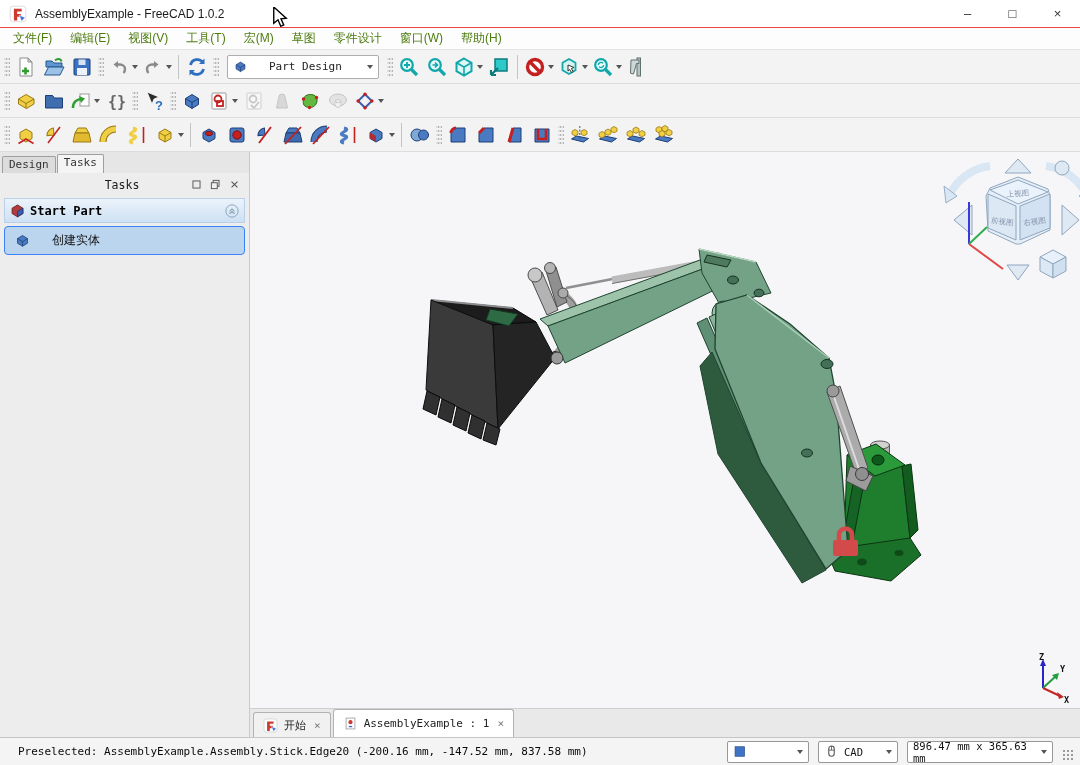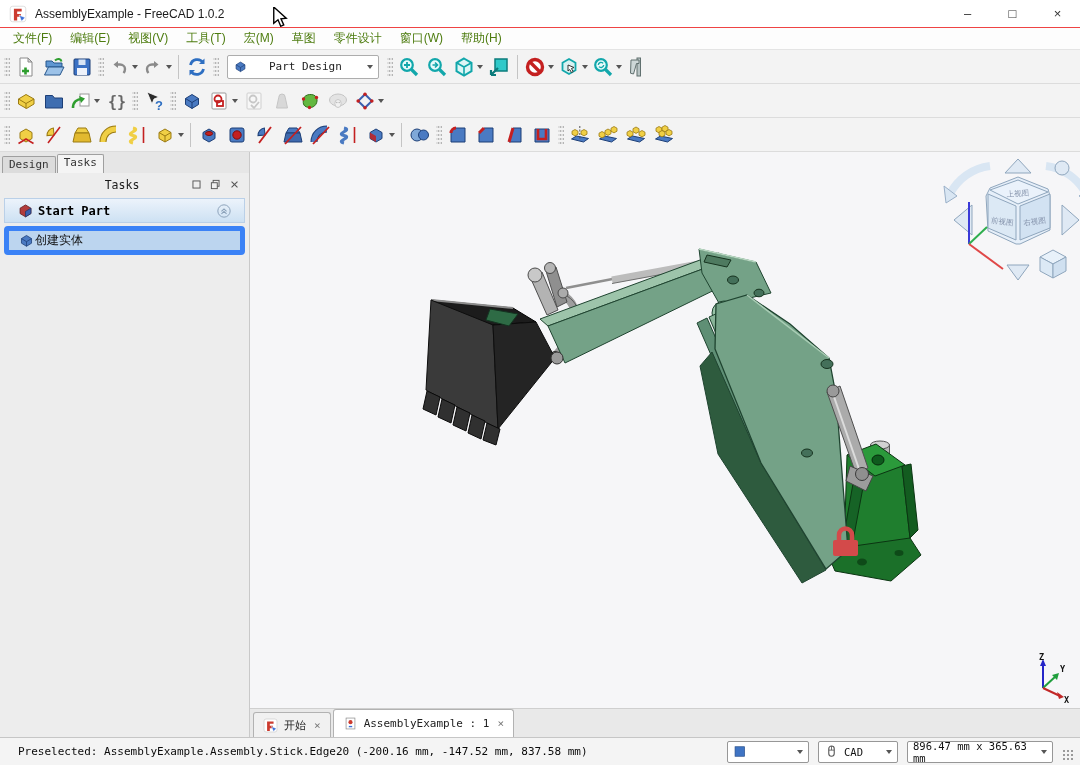--- a/index.html
+++ b/index.html
@@ -34,25 +34,25 @@
   .main{display:flex;height:585px;}
   .leftpanel{width:250px;background:#ededed;border-right:1px solid #c9c9c9;display:flex;flex-direction:column;}
   .paneltabs{height:21px;display:flex;align-items:flex-end;padding-left:2px;gap:1px;background:#e6e6e6;}
   .ptab{font-family:"DejaVu Sans Mono",monospace;font-size:11px;padding:1px 6px 2px;border:1px solid #9f9f9f;border-bottom:none;background:#dcdcdc;color:#333;border-radius:2px 2px 0 0;}
   .ptab.active{background:#f4f4f4;padding-bottom:4px;}
   .panelheader{height:23px;display:flex;align-items:center;padding:0 7px;background:#ededed;}
   .panelheader .spacer{width:52px;}
   .panelheader .ptitle{flex:1;text-align:center;font-family:"DejaVu Sans Mono",monospace;font-size:11.5px;color:#1a1a1a;}
   .phbtn{width:16px;height:16px;display:flex;align-items:center;justify-content:center;margin-left:3px;}
   .phbtn svg{width:13px;height:13px;}
-  .sectionheader{margin:2px 4px 0;height:25px;background:linear-gradient(#ecf3fb,#cde1f3);border:1px solid #bad0e8;display:flex;align-items:center;gap:4px;padding:0 12px;}
+  .sectionheader{margin:2px 4px 0;height:25px;background:linear-gradient(#ecf3fb,#cde1f3);border:1px solid #bad0e8;display:flex;align-items:center;gap:4px;padding:0 4px;}
   .sectionheader .stitle{font-family:"DejaVu Sans Mono",monospace;font-weight:bold;font-size:12px;flex:1;color:#000;}
   .sectionheader svg.sicon{width:17px;height:17px;}
   .sectionheader .collapse svg{width:18px;height:18px;}
-  .sectionitem{margin:3px 4px;background:#bcd5ef;border:5px solid #3b82f6;border-radius:4px;height:29px;display:flex;align-items:center;gap:0;padding:0 9px;font-size:12px;color:#111;}
+  .sectionitem{margin:3px 4px;background:#bcd5ef;border:1px solid #3b82f6;border-radius:4px;height:29px;display:flex;align-items:center;gap:21px;padding:0 9px;font-size:12px;color:#111;}
   .sectionitem svg{width:17px;height:17px;}
 
   .rightcol{flex:1;display:flex;flex-direction:column;position:relative;}
   .viewport{flex:1;background:var(--viewport_bg,#f6f6f8);position:relative;overflow:hidden;}
   .viewport svg.scene{position:absolute;left:0;top:0;}
 
   
   .doctabs{height:29px;background:#e9e9e9;border-top:1px solid #cfcfcf;display:flex;align-items:flex-end;padding-left:3px;gap:2px;}
   .dtab{height:25px;display:inline-flex;align-items:center;gap:6px;padding:12px 9px;border:1px solid #b2b2b2;border-bottom:none;border-radius:3px 3px 0 0;background:#f1f1f1;font-family:"DejaVu Sans Mono",monospace;font-size:11px;color:#222;}
   .dtab.active{background:#fff;height:28px;}

